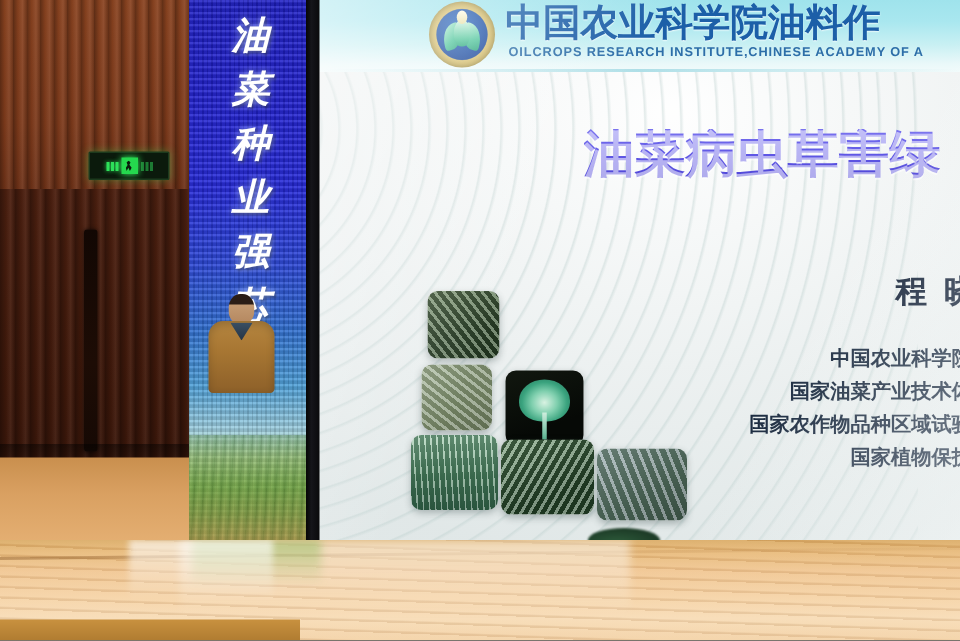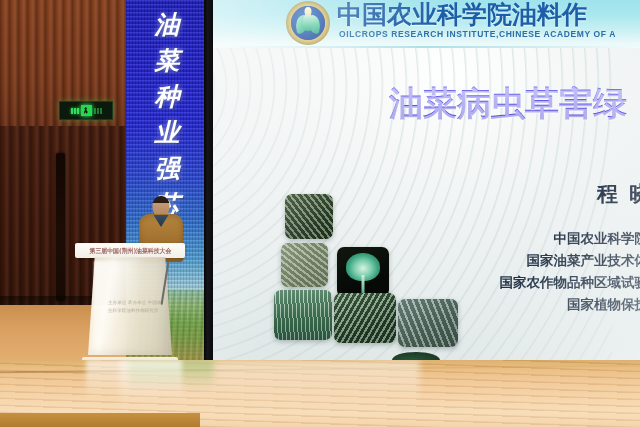--- a/index.html
+++ b/index.html
@@ -650,32 +650,20 @@
   </div>
 
   <div class="right-wall"></div>
 
   <div class="speaker">
     <span class="head"></span>
     <span class="body"></span>
     <span class="collar"></span>
   </div>
 
-  <div class="podium">
-    <span class="top-plate"></span>
-    <span class="banner">
-      <span>第三届中国(荆州)油菜科技大会</span>
-    </span>
-    <span class="body"></span>
-    <span class="glassy"></span>
-    <span class="fine-text">主办单位  承办单位
-中国农业科学院油料作物研究所</span>
-    <span class="base"></span>
-    <span class="mic"></span>
-  </div>
 
   <div class="plants"></div>
 
   <div class="floor">
     <span class="floor-grain"></span>
     <span class="floor-edge-line"></span>
     <span class="floor-reflect"></span>
     <span class="floor-reflect-green"></span>
     <span class="floor-reflect-podium"></span>
     <span class="floor-front-lip"></span>

